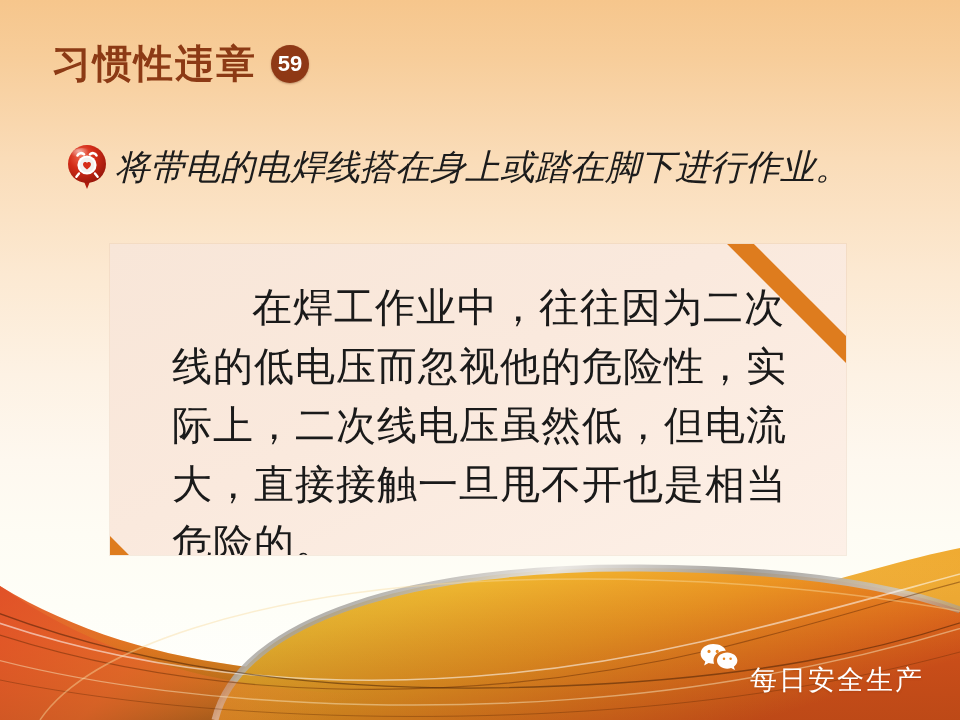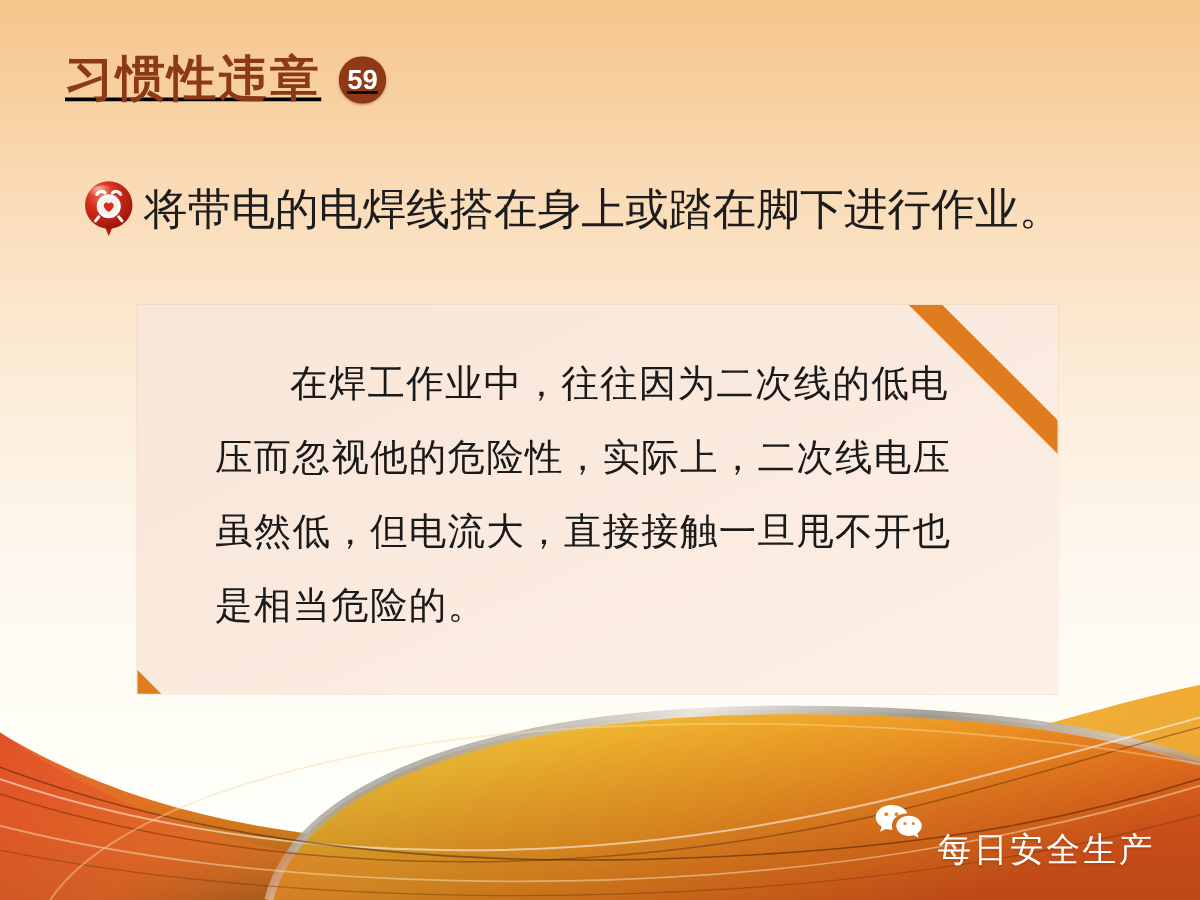--- a/index.html
+++ b/index.html
@@ -27,21 +27,20 @@
 
   
   #title-row {
     position: absolute;
     left: 52px;
     top: 44px;
     display: flex;
     align-items: center;
     gap: 14px;
     z-index: 6;
-    text-decoration: underline;
   }
   #title-text {
     font-size: 39px;
     font-weight: bold;
     color: #8c3a15;
     letter-spacing: 2px;
     line-height: 1;
     font-family: "Liberation Serif", "DejaVu Serif", serif;
     white-space: nowrap;
   }
@@ -76,20 +75,21 @@
     height: 52px;
     flex: 0 0 auto;
     margin-right: 4px;
   }
   #heading-text {
     font-size: 35px;
     color: #1c1c1c;
     line-height: 1.1;
     white-space: nowrap;
     font-family: "Liberation Serif", "DejaVu Serif", serif;
+    font-style: italic;
   }
 
   
   #content-box {
     position: absolute;
     left: 110px;
     top: 244px;
     width: 736px;
     height: 311px;
     background: linear-gradient(155deg, #f8e6d8 0%, #fae9dd 45%, #fdf0e7 100%);
@@ -107,21 +107,21 @@
   #stripe-tr { right: -78px; top: 24px;  transform-origin: center; }
   #stripe-bl { left: -176px; bottom: 22px; }
 
   #body-text {
     position: absolute;
     left: 0;
     top: 34px;
     width: 100%;
     padding: 0 58px 0 62px;
     box-sizing: border-box;
-    font-size: 30px;
+    font-size: 40px;
     line-height: 59px;
     color: #1a1a1a;
     text-indent: 2em;
     letter-spacing: 1px;
     font-family: "Liberation Serif", "DejaVu Serif", serif;
   }
 
   
   #wave { position: absolute; left: 0; bottom: 0; width: 960px; height: 230px; z-index: 3; }
 

